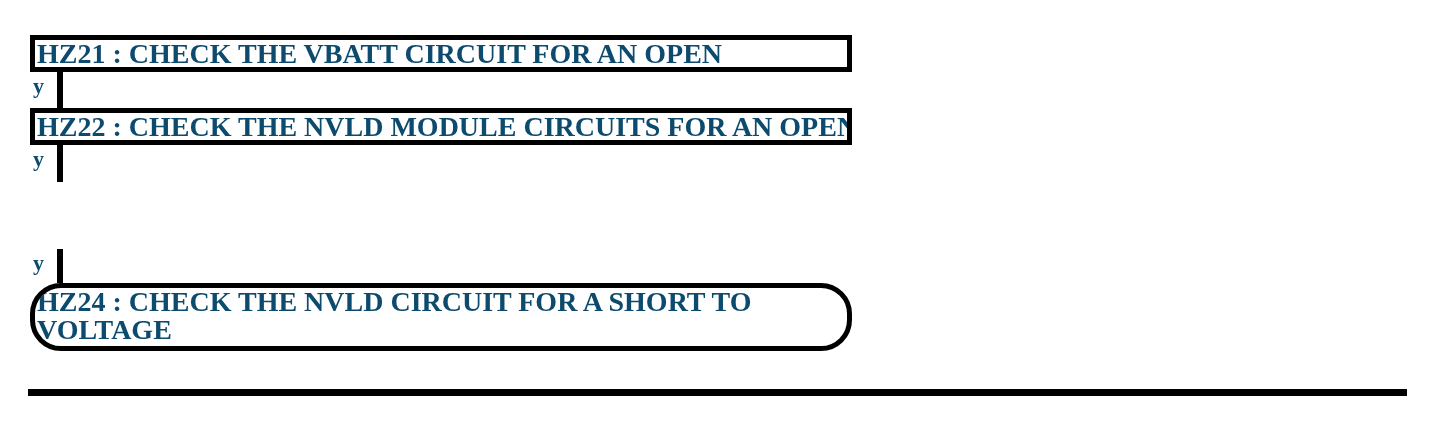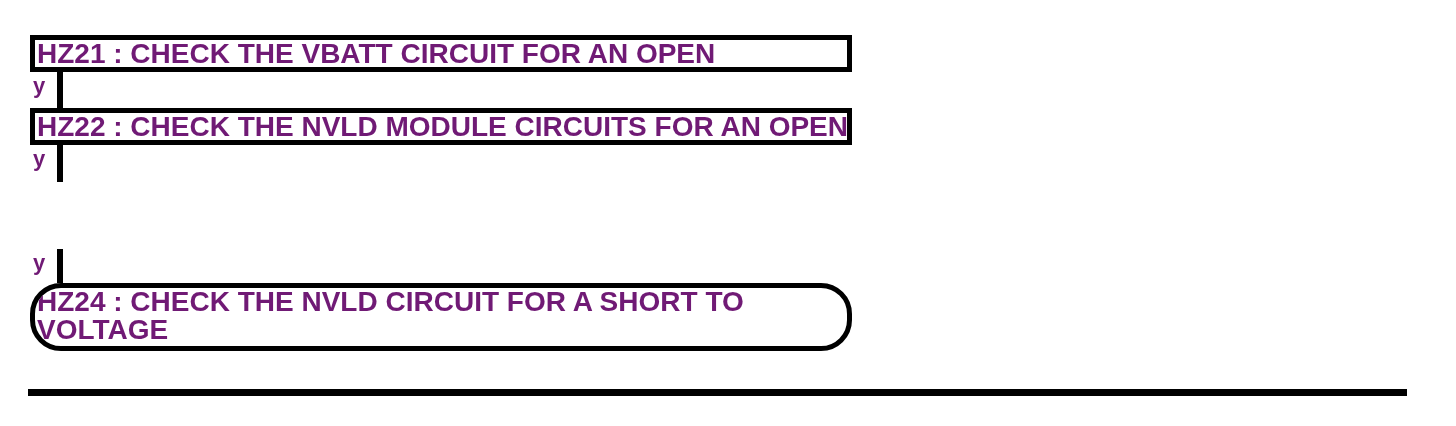--- a/index.html
+++ b/index.html
@@ -5,22 +5,22 @@
   html, body {
     margin: 0;
     padding: 0;
     background: #ffffff;
   }
   .canvas {
     position: relative;
     width: 1456px;
     height: 406px;
     background: #ffffff;
-    font-family: Liberation Sans, sans-serif;
-    color: #701a75;
+    font-family: Liberation Serif, serif;
+    color: #0c4a6e;
     overflow: hidden;
   }
   .step-box {
     position: absolute;
     left: 30px;
     width: 822px;
     box-sizing: border-box;
     border: 5px solid #000000;
     background: #ffffff;
     font-weight: bold;

